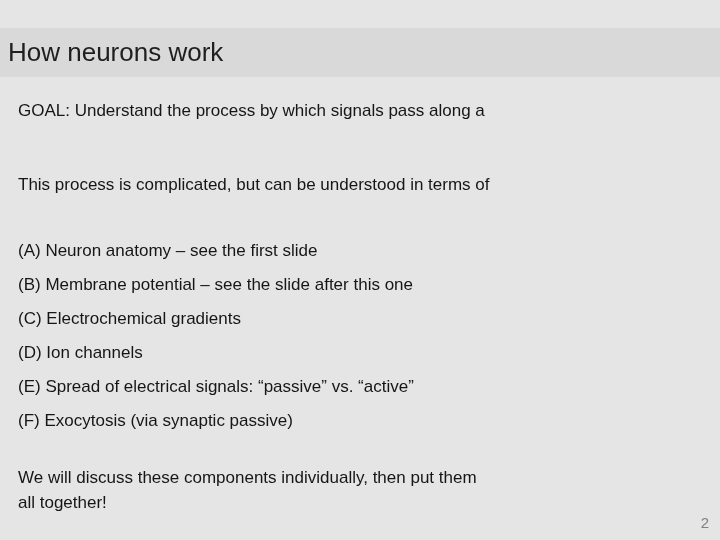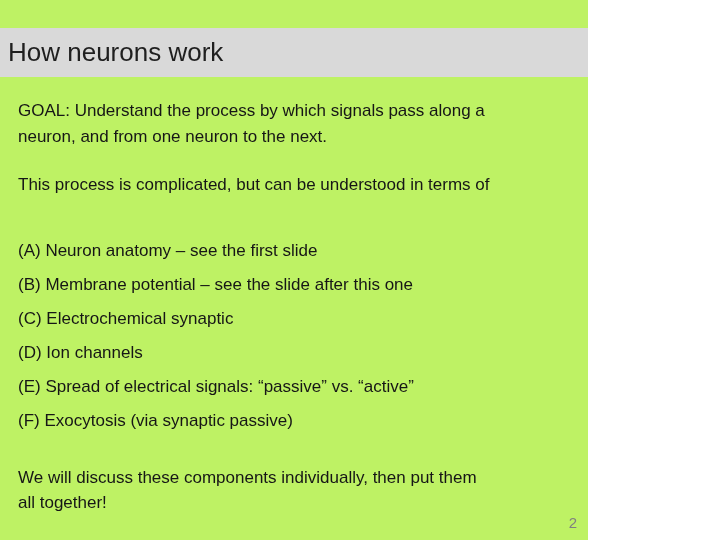--- a/index.html
+++ b/index.html
@@ -1,21 +1,21 @@
 <!DOCTYPE html>
 <html><head>
 <meta charset="utf-8">
 <style>
   * { margin: 0; padding: 0; box-sizing: border-box; }
   html, body { background: #ffffff; }
   .slide {
     position: relative;
-    width: 588px;
+    width: 720px;
     height: 540px;
-    background: #bef264;
+    background: #e5e5e5;
     overflow: hidden;
     font-family: "Liberation Sans", sans-serif;
     color: #161616;
     text-decoration: underline;
   }
   .title-bar {
     position: absolute;
     top: 28px;
     left: 0;
     width: 720px;
@@ -70,27 +70,26 @@
 </head>
 <body>
 
 <div class="slide">
 
   <div class="title-bar">
     <div class="slide-title">How neurons work</div>
   </div>
 
   <div class="body-line goal-1">GOAL: Understand the process by which signals pass along a</div>
-  <div class="body-line goal-2">neuron, and from one neuron to the next.</div>
 
   <div class="body-line intro-1">This process is complicated, but can be understood in terms of</div>
 
   <div class="body-line comp-1">(B) Membrane potential – see the slide after this one</div>
   <div class="body-line comp-0">(A) Neuron anatomy – see the first slide</div>
-  <div class="body-line comp-2">(C) Electrochemical synaptic</div>
+  <div class="body-line comp-2">(C) Electrochemical gradients</div>
   <div class="body-line comp-3">(D) Ion channels</div>
   <div class="body-line comp-4">(E) Spread of electrical signals: “passive” vs. “active”</div>
   <div class="body-line comp-5">(F) Exocytosis (via synaptic passive)</div>
 
   <div class="body-line close-2">all together!</div>
   <div class="body-line close-1">We will discuss these components individually, then put them</div>
 
   <div class="page-number">2</div>
 
 </div>

